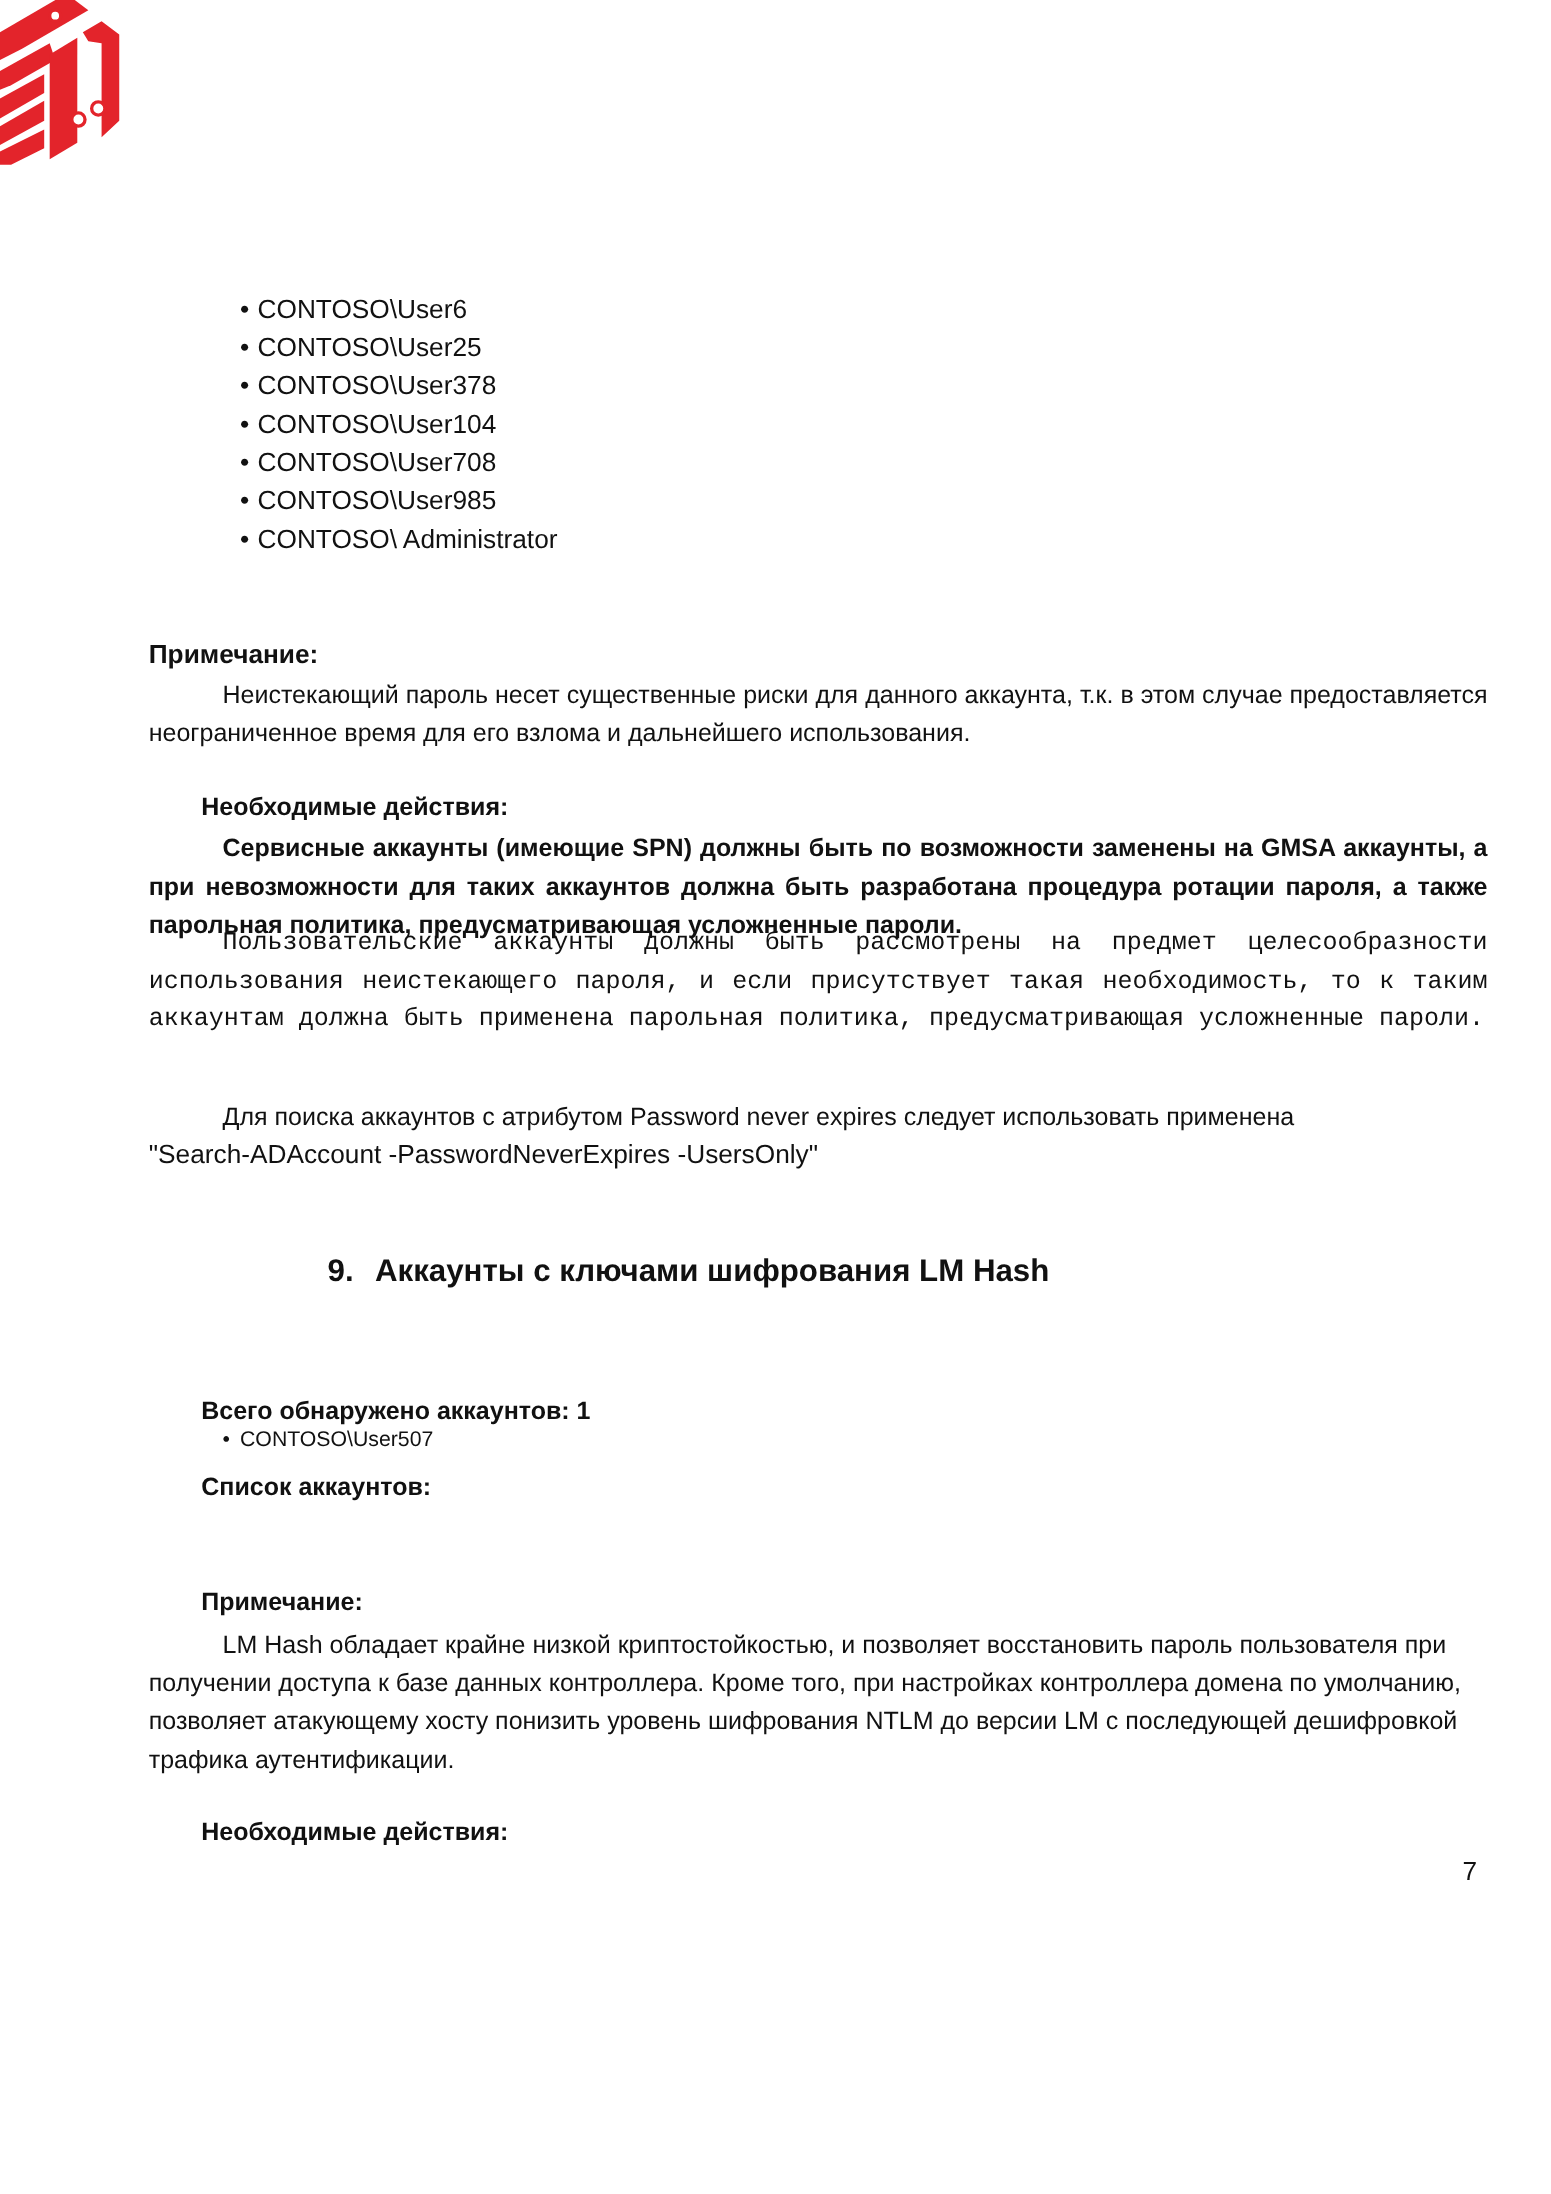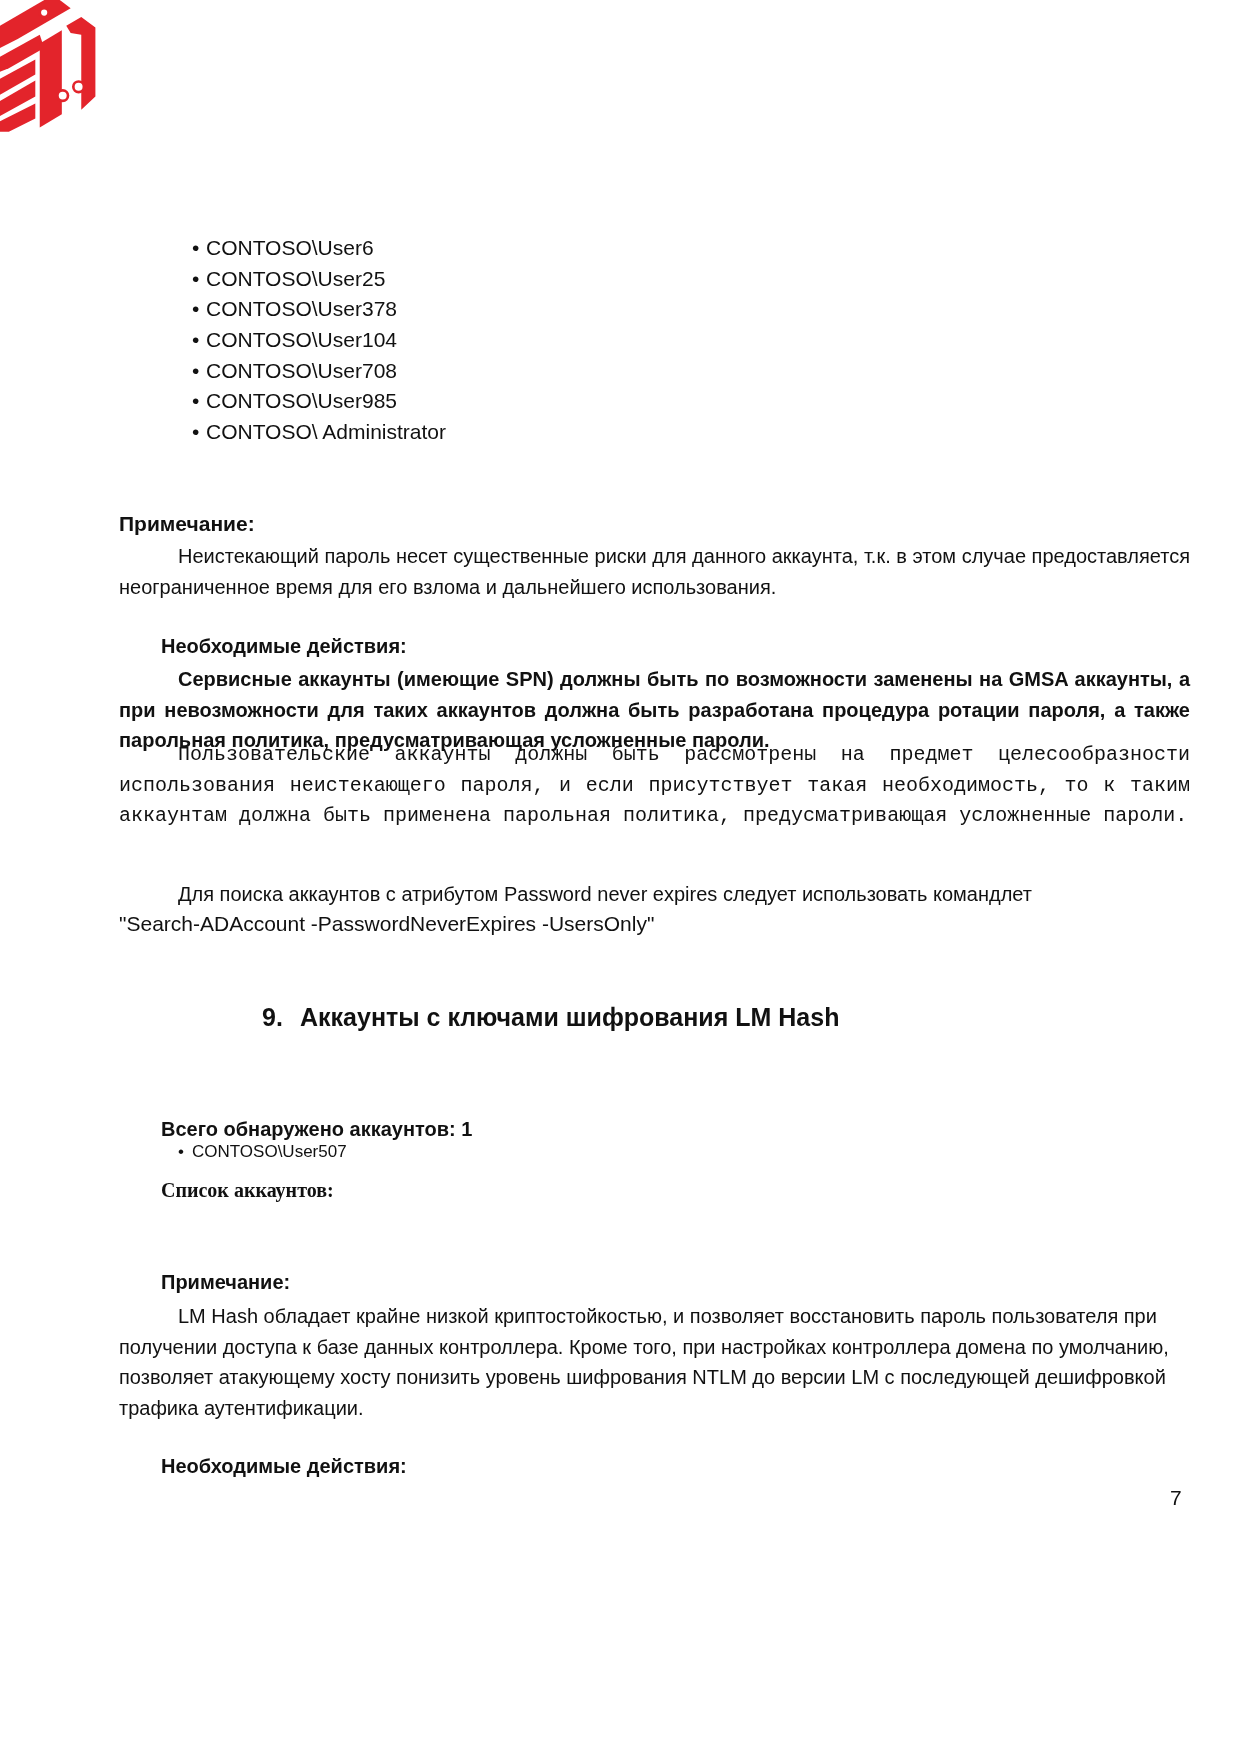--- a/index.html
+++ b/index.html
@@ -45,27 +45,27 @@
   <li><span class="dot">•</span><span>CONTOSO\User985</span></li>
   <li><span class="dot">•</span><span>CONTOSO\ Administrator</span></li>
 </ul>
 
 <div class="abs bold" style="left:119px; top:512px; font-size:21px;">Примечание:</div>
 <p class="para" style="top:541px;"><span class="ind"></span><span>Неистекающий пароль несет существенные риски для данного аккаунта, т.к. в этом случае предоставляется неограниченное время для его взлома и дальнейшего использования.</span></p>
 
 <div class="sub" style="top:635px;">Необходимые действия:</div>
 <p class="para" style="top:664px;font-weight:bold;"><span class="ind"></span><span>Сервисные аккаунты (имеющие SPN) должны быть по возможности заменены на GMSA аккаунты, а при невозможности для таких аккаунтов должна быть разработана процедура ротации пароля, а также парольная политика, предусматривающая усложненные пароли.</span></p>
 <p class="para" style="top:740px;font-family:Liberation Mono, monospace;"><span class="ind"></span><span>Пользовательские аккаунты должны быть рассмотрены на предмет целесообразности использования неистекающего пароля, и если присутствует такая необходимость, то к таким аккаунтам должна быть применена парольная политика, предусматривающая усложненные пароли.</span></p>
-<p class="para" style="top:879px;"><span class="ind"></span><span>Для поиска аккаунтов с атрибутом Password never expires следует использовать командлет</span></p>
+<p class="para" style="top:879px;"><span class="ind"></span><span>Для поиска аккаунтов с атрибутом Password never expires следует использовать применена</span></p>
 <div class="abs" style="left:119px; top:909px; font-size:21px; line-height:30.7px;">"Search-ADAccount -PasswordNeverExpires -UsersOnly"</div>
 
 <div class="h2"><span class="num">9.</span><span>Аккаунты с ключами шифрования LM Hash</span></div>
 
 <div class="sub" style="top:1118px;text-align:right;">Всего обнаружено аккаунтов: 1</div>
-<div class="sub" style="top:1179px;font-family:Liberation Serif, serif;">Список аккаунтов:</div>
+<div class="sub" style="top:1179px;">Список аккаунтов:</div>
 <div class="abs" style="left:178px; top:1142px; font-size:17px;"><span style="display:inline-block;width:14px;">•</span><span>CONTOSO\User507</span></div>
 
 <div class="sub" style="top:1271px;">Примечание:</div>
 <p class="para" style="top:1301px; text-align:left; width:1060px;"><span class="ind"></span><span>LM Hash обладает крайне низкой криптостойкостью, и позволяет восстановить пароль пользователя при получении доступа к базе данных контроллера. Кроме того, при настройках контроллера домена по умолчанию, позволяет атакующему хосту понизить уровень шифрования NTLM до версии LM с последующей дешифровкой трафика аутентификации.</span></p>
 
 <div class="sub" style="top:1455px;">Необходимые действия:</div>
 
 <div class="pagenum">7</div>
 
 </body></html>

